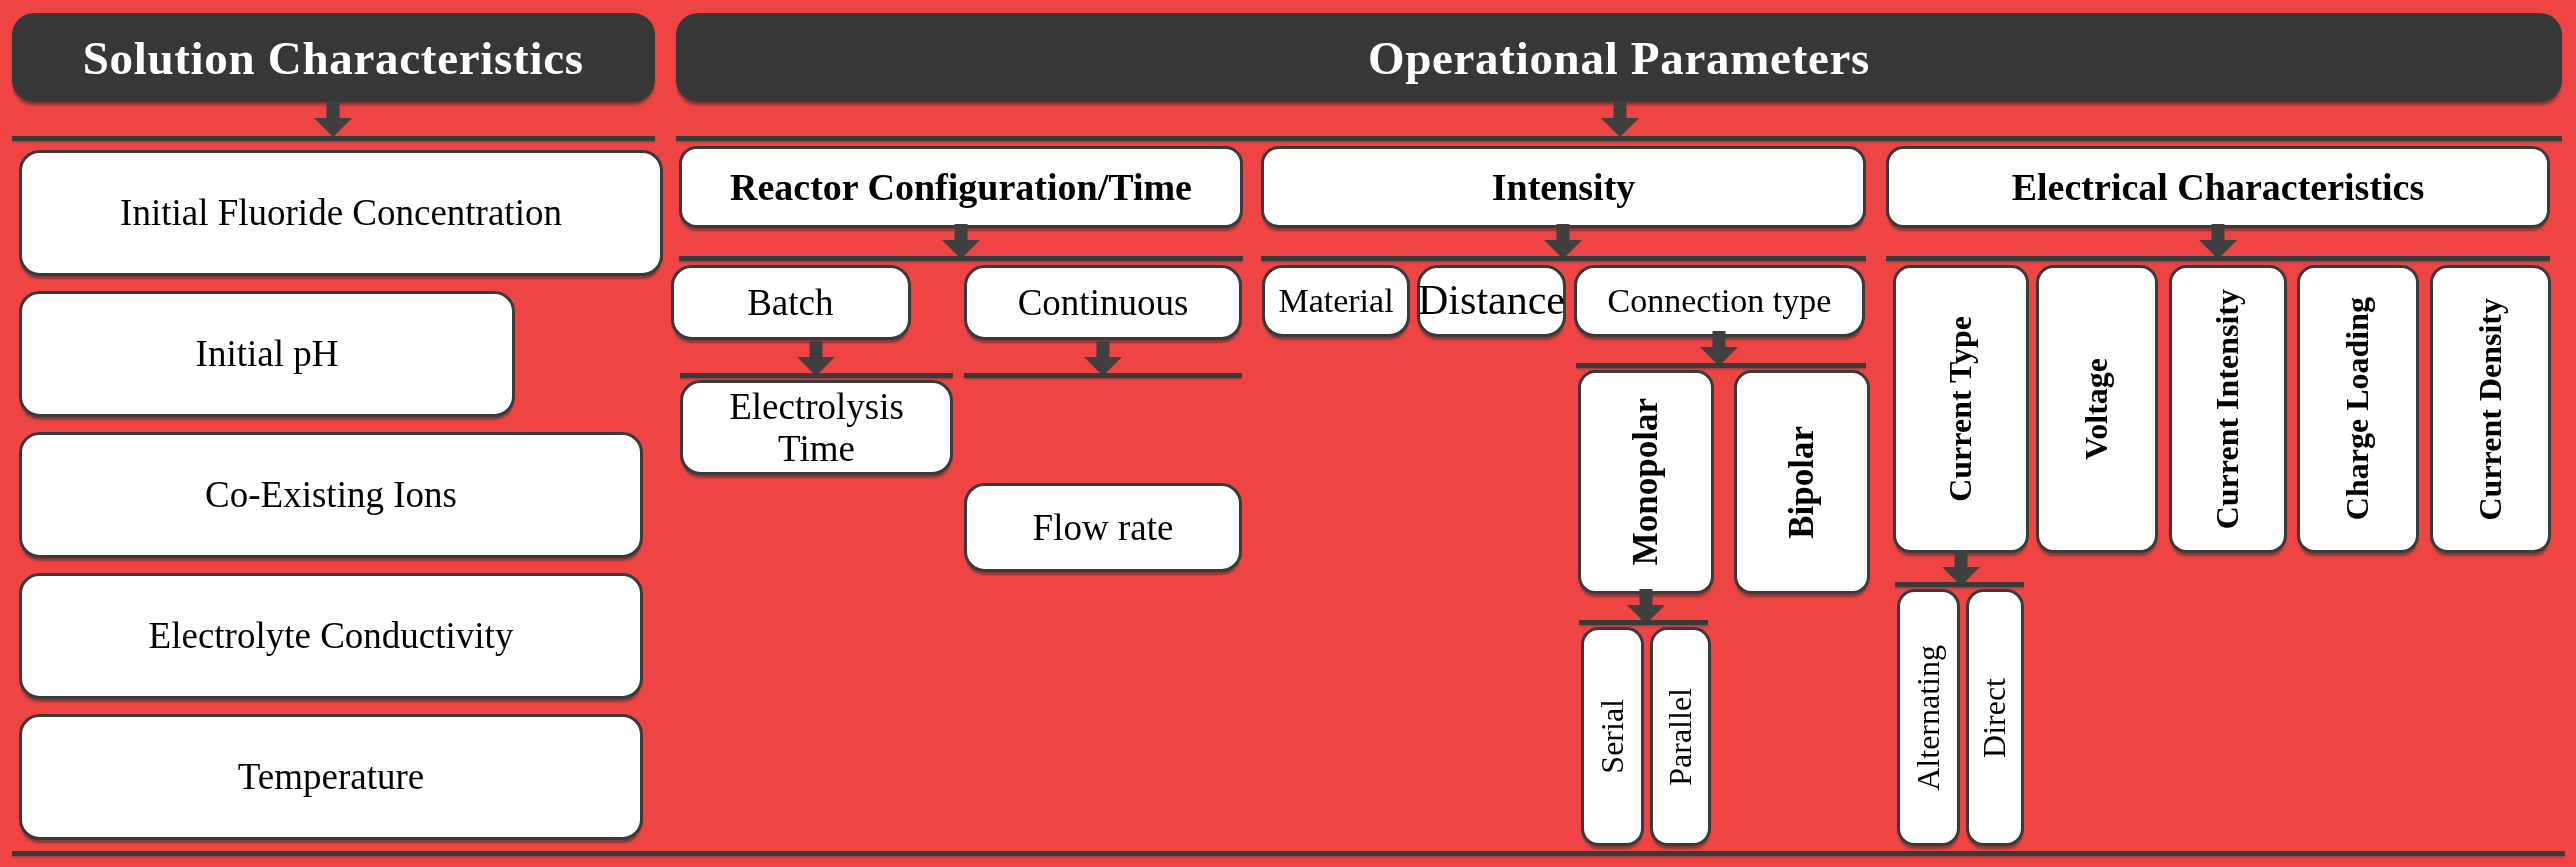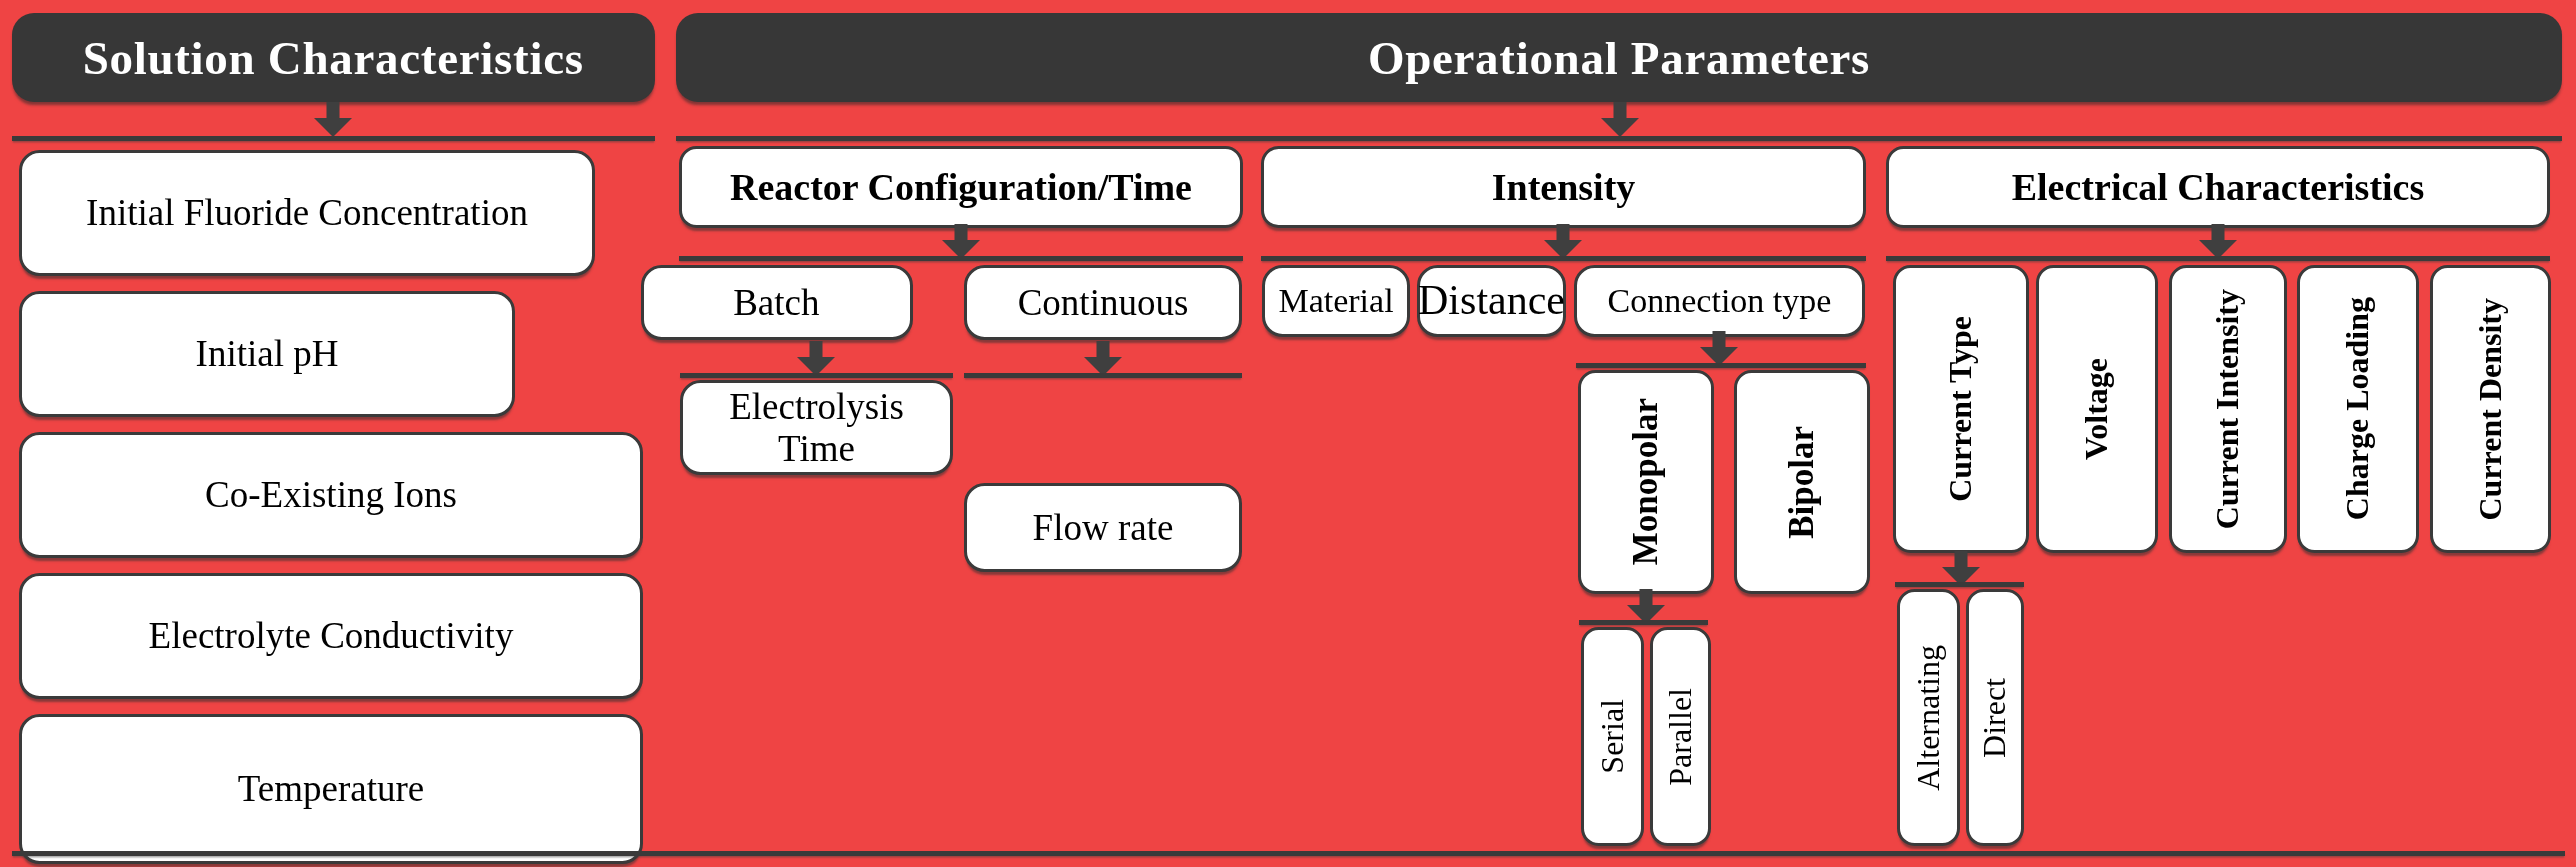--- a/index.html
+++ b/index.html
@@ -46,38 +46,38 @@
 <body>
 
 <div class="canvas">
 
   <div class="hdr" style="left:11.7px;top:13px;width:643px;height:89px;">Solution Characteristics</div>
 
   <div class="arrow" style="left:314px;top:102px;"></div>
 
   <div class="rule" style="left:11.7px;top:136px;width:643px;"></div>
 
-  <div class="node" style="left:19px;top:150px;width:576px;height:126px;">Initial Fluoride Concentration</div>
+  <div class="node" style="left:19px;top:150px;width:644px;height:126px;">Initial Fluoride Concentration</div>
   <div class="node" style="left:19px;top:291px;width:496px;height:126px;">Initial pH</div>
   <div class="node" style="left:19px;top:432px;width:624px;height:126px;">Co-Existing Ions</div>
   <div class="node" style="left:19px;top:573px;width:624px;height:126px;">Electrolyte Conductivity</div>
-  <div class="node" style="left:19px;top:714px;width:624px;height:150px;">Temperature</div>
+  <div class="node" style="left:19px;top:714px;width:624px;height:126px;">Temperature</div>
 
   <div class="hdr" style="left:676px;top:13px;width:1886px;height:89px;">Operational Parameters</div>
 
   <div class="arrow" style="left:1601px;top:102px;"></div>
 
   <div class="rule" style="left:676px;top:136px;width:1886px;"></div>
 
   <div class="node sechdr" style="left:679px;top:146px;width:564px;height:82px;">Reactor Configuration/Time</div>
 
   <div class="arrow" style="left:942px;top:224px;"></div>
   <div class="rule" style="left:679px;top:256px;width:564px;"></div>
 
-  <div class="node" style="left:641px;top:265px;width:272px;height:75px;padding-left:6px;">Batch</div>
+  <div class="node" style="left:671px;top:265px;width:240px;height:75px;padding-left:6px;">Batch</div>
   <div class="node" style="left:964px;top:265px;width:278px;height:75px;">Continuous</div>
 
   <div class="arrow" style="left:797px;top:341px;"></div>
   <div class="arrow" style="left:1084px;top:341px;"></div>
 
   <div class="rule" style="left:680px;top:373px;width:273px;"></div>
   <div class="rule" style="left:964px;top:373px;width:278px;"></div>
 
   <div class="node" style="left:680px;top:380px;width:273px;height:95px;">Electrolysis Time</div>
   <div class="node" style="left:964px;top:483px;width:278px;height:89px;">Flow rate</div>

